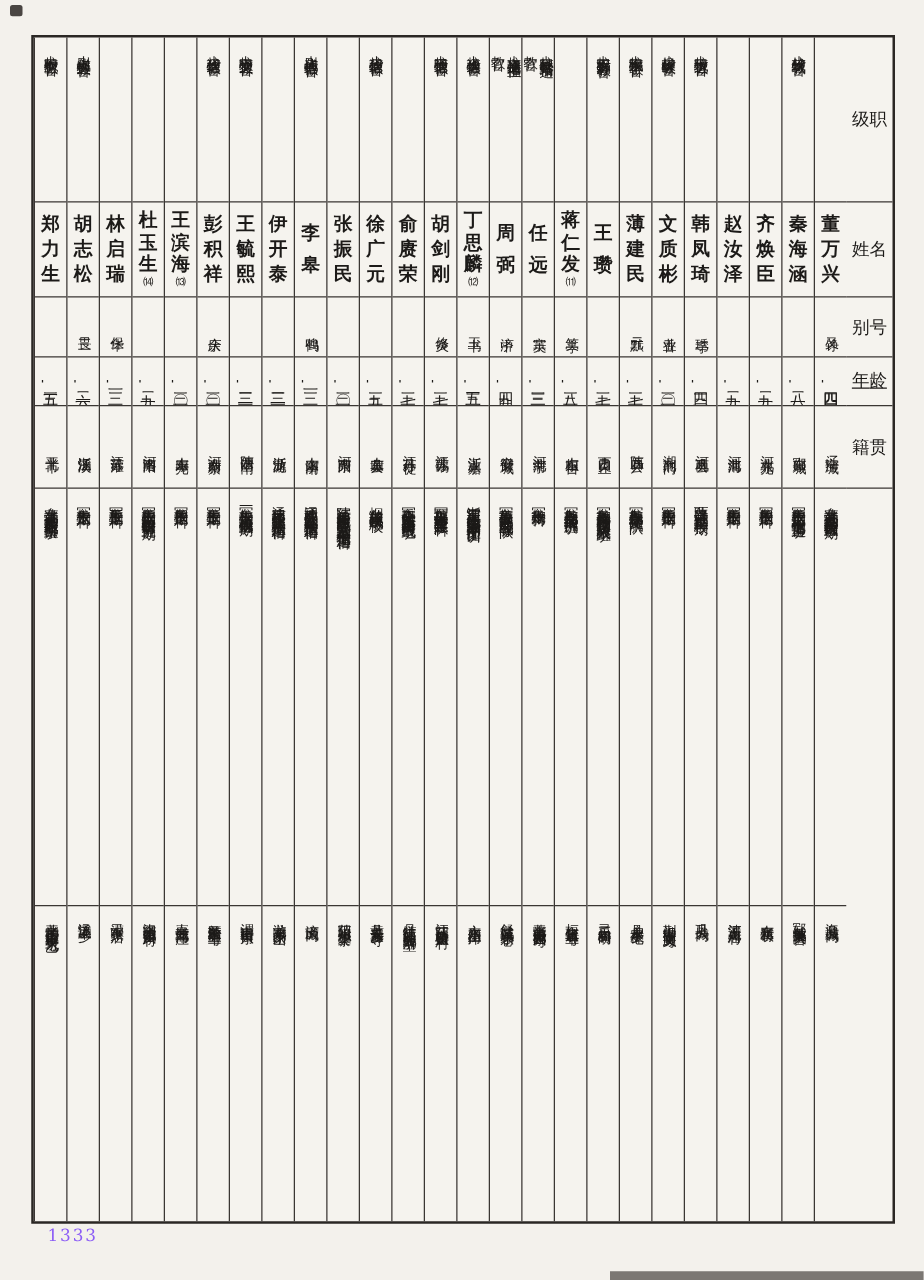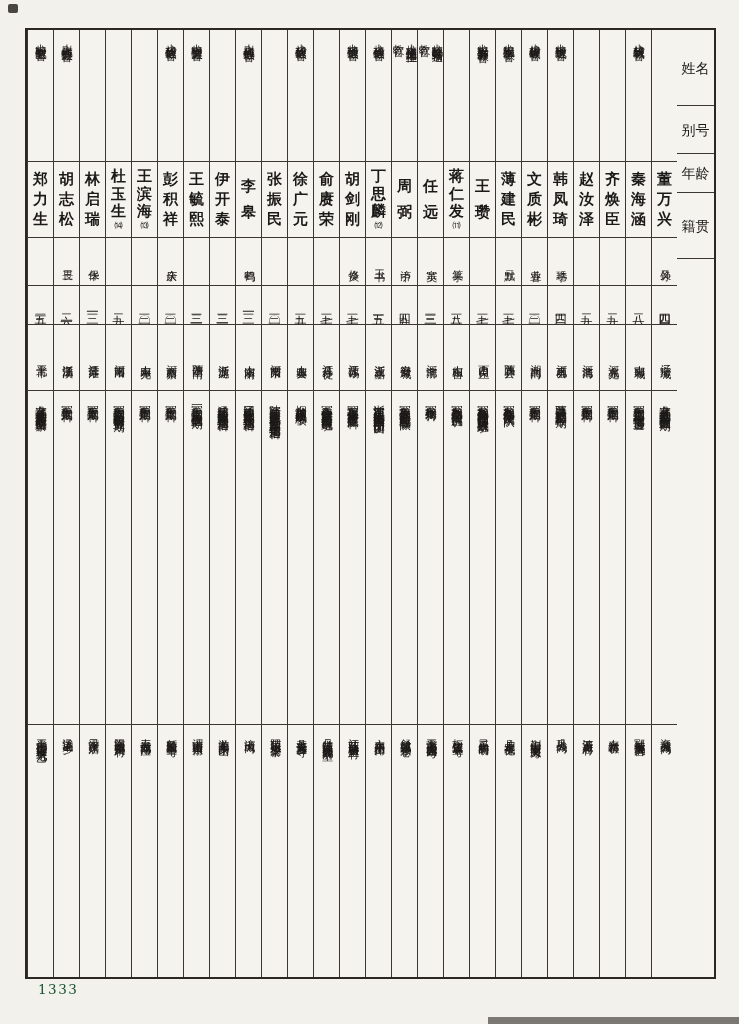--- a/index.html
+++ b/index.html
@@ -16,21 +16,21 @@
     display:flex;flex-direction:row-reverse;
     background:#f5f3ee;
     box-sizing:border-box;
   }
   .col{flex:0 0 26px;width:26px;box-sizing:border-box;border-left:1px solid #3a3633;display:flex;flex-direction:column;}
   .col.hcol{flex:0 0 37px;width:37px;border-left:none;}
   .cell{box-sizing:border-box;border-bottom:1px solid #3a3633;display:flex;justify-content:center;overflow:hidden;}
   .r-rank{height:132px;}
   .r-name{height:76px;}
   .r-alias{height:48px;}
-  .r-age{height:39px;}
+  .r-age{height:39px;text-decoration:underline;}
   .r-native{height:66px;}
   .r-bg{height:334px;}
   .r-addr{height:252px;border-bottom:none;}
   .c-top{align-items:flex-start;padding-top:5px;}
   .c-center{align-items:center;}
   .vtext{
     display:block;writing-mode:vertical-rl;text-orientation:upright;
     white-space:pre-line;max-height:100%;
     letter-spacing:1px;line-height:1.12;
   }
@@ -42,33 +42,36 @@
   .f-addr{font-size:11px;}
   .c-name{flex-direction:column;align-items:center;justify-content:space-evenly;padding:5px 0;}
   .person-name{display:contents;font-weight:bold;font-size:15px;}
   .person-name span{font-weight:bold;font-size:15px;line-height:1;}
   .note{font-size:8px;line-height:1;color:#2a2724;}
   .note:empty{display:none;}
   .hcell{flex-direction:column;align-items:center;justify-content:space-evenly;padding:8px 0;}
   .hcell span{font-size:14px;font-weight:500;line-height:1;}
   .page-number{
     position:absolute;left:38px;top:981px;
-    font-family:"DejaVu Serif",serif;font-size:13.5px;letter-spacing:1.5px;color:#14532d;
+    font-family:"DejaVu Serif",serif;font-size:13.5px;letter-spacing:1.5px;color:#8b5cf6;
   }
   .artifact-corner{position:absolute;left:8px;top:4px;width:10px;height:9px;background:#2a2724;border-radius:2px;opacity:.85;}
   .artifact-bottom{position:absolute;left:488px;top:1017px;width:251px;height:7px;background:#474340;opacity:.7;}
 </style>
 </head>
 <body>
 
 <div class="artifact-corner"></div>
 <div class="artifact-bottom"></div>
 
 <div class="table" id="roster">
   <div class="col hcol">
+    <div class="cell hcell r-rank">
+        <span class="spread"><span>级</span><span>职</span></span>
+      </div>
     <div class="cell hcell r-name">
         <span class="spread"><span>姓</span><span>名</span></span>
       </div>
     <div class="cell hcell r-alias">
         <span class="spread"><span>别</span><span>号</span></span>
       </div>
     <div class="cell hcell r-age">
         <span class="spread"><span>年</span><span>龄</span></span>
       </div>
     <div class="cell hcell r-native">

